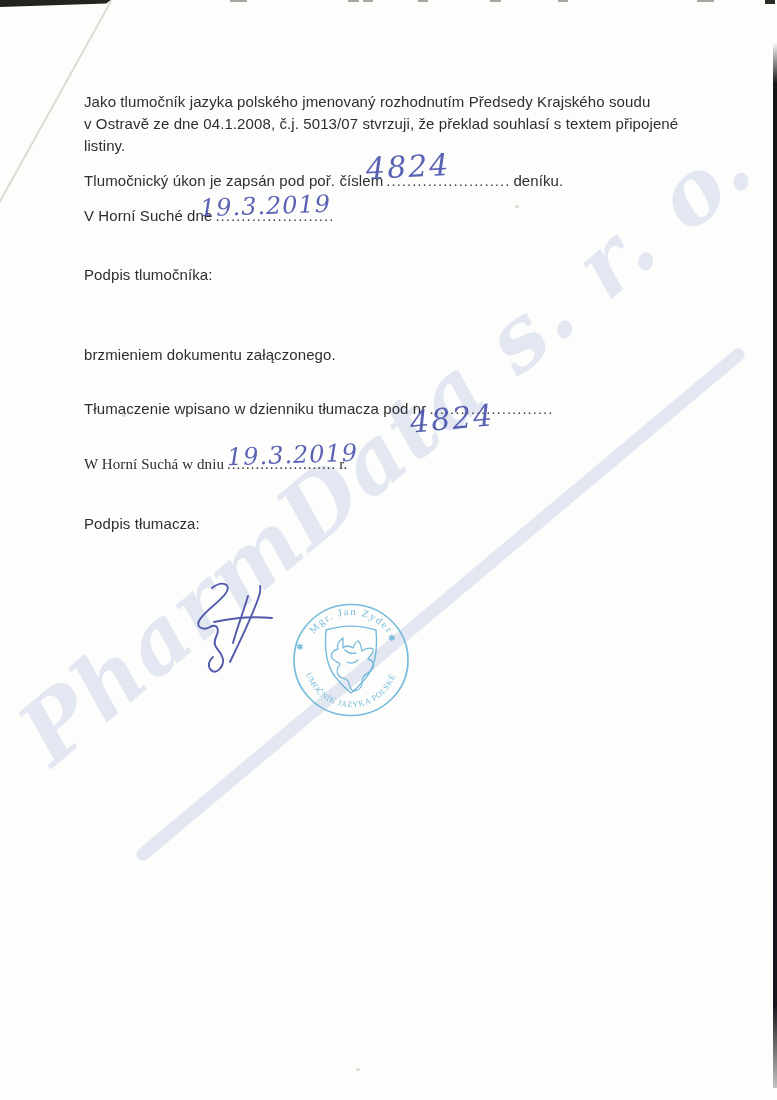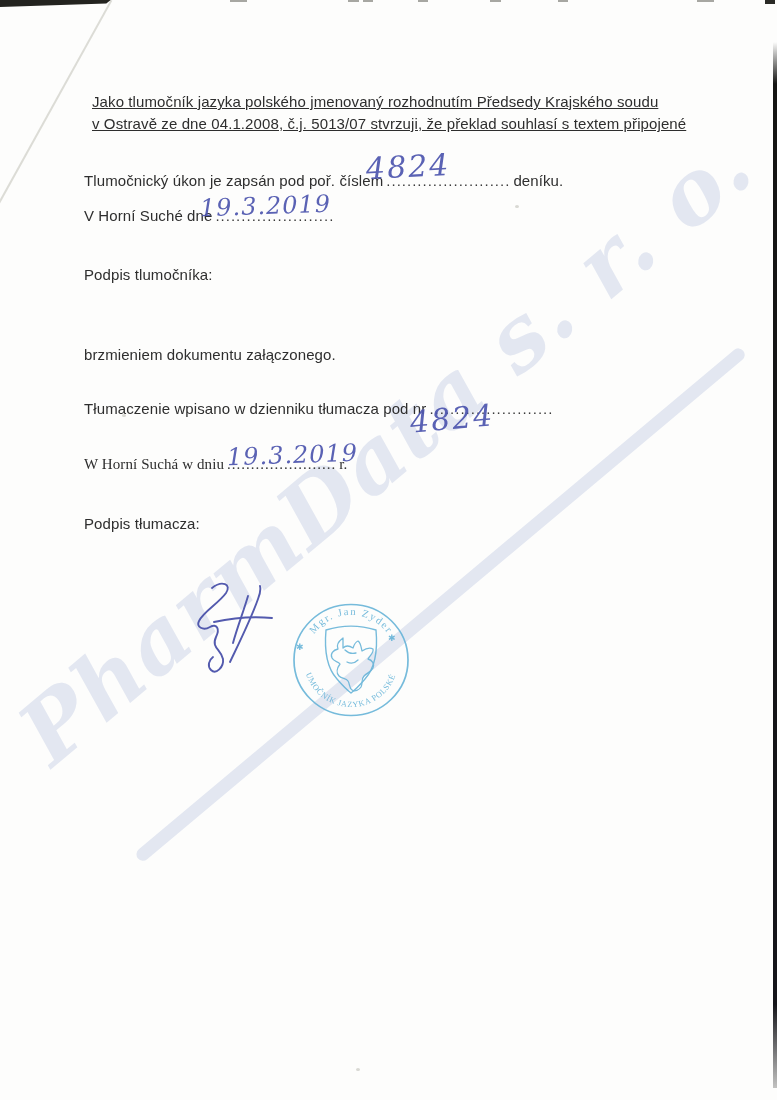--- a/index.html
+++ b/index.html
@@ -54,23 +54,24 @@
   }
   .dash{position:absolute;top:0;height:2px;background:#8a8a84;opacity:.75;}
   .speck{position:absolute;border-radius:50%;background:#c9c9c2;opacity:.7;}
 </style>
 </head>
 <body>
 
 <div class="abs wm-underline"></div>
 <div class="abs wm-text">PharmData s. r. o.</div>
 
-<div class="abs para" style="left:92px;top:91px;text-decoration:underline;">
+<div class="abs para" style="left:84px;top:91px;">
   <div>Jako tlumočník jazyka polského jmenovaný rozhodnutím Předsedy Krajského soudu</div>
   <div>v Ostravě ze dne 04.1.2008, č.j. 5013/07 stvrzuji, že překlad souhlasí s textem připojené</div>
+  <div>listiny.</div>
 </div>
 
 <div class="abs line-row" style="left:84px;top:172px;">
   <span>Tlumočnický úkon je zapsán pod poř. číslem</span><span class="dots">........................</span><span>deníku.</span>
 </div>
 <span class="abs hand hw-num" style="left:366px;top:149px;transform:rotate(-3deg);">4824</span>
 
 <div class="abs line-row" style="left:84px;top:207px;">
   <span>V Horní Suché dne</span><span class="dots">.......................</span>
 </div>

